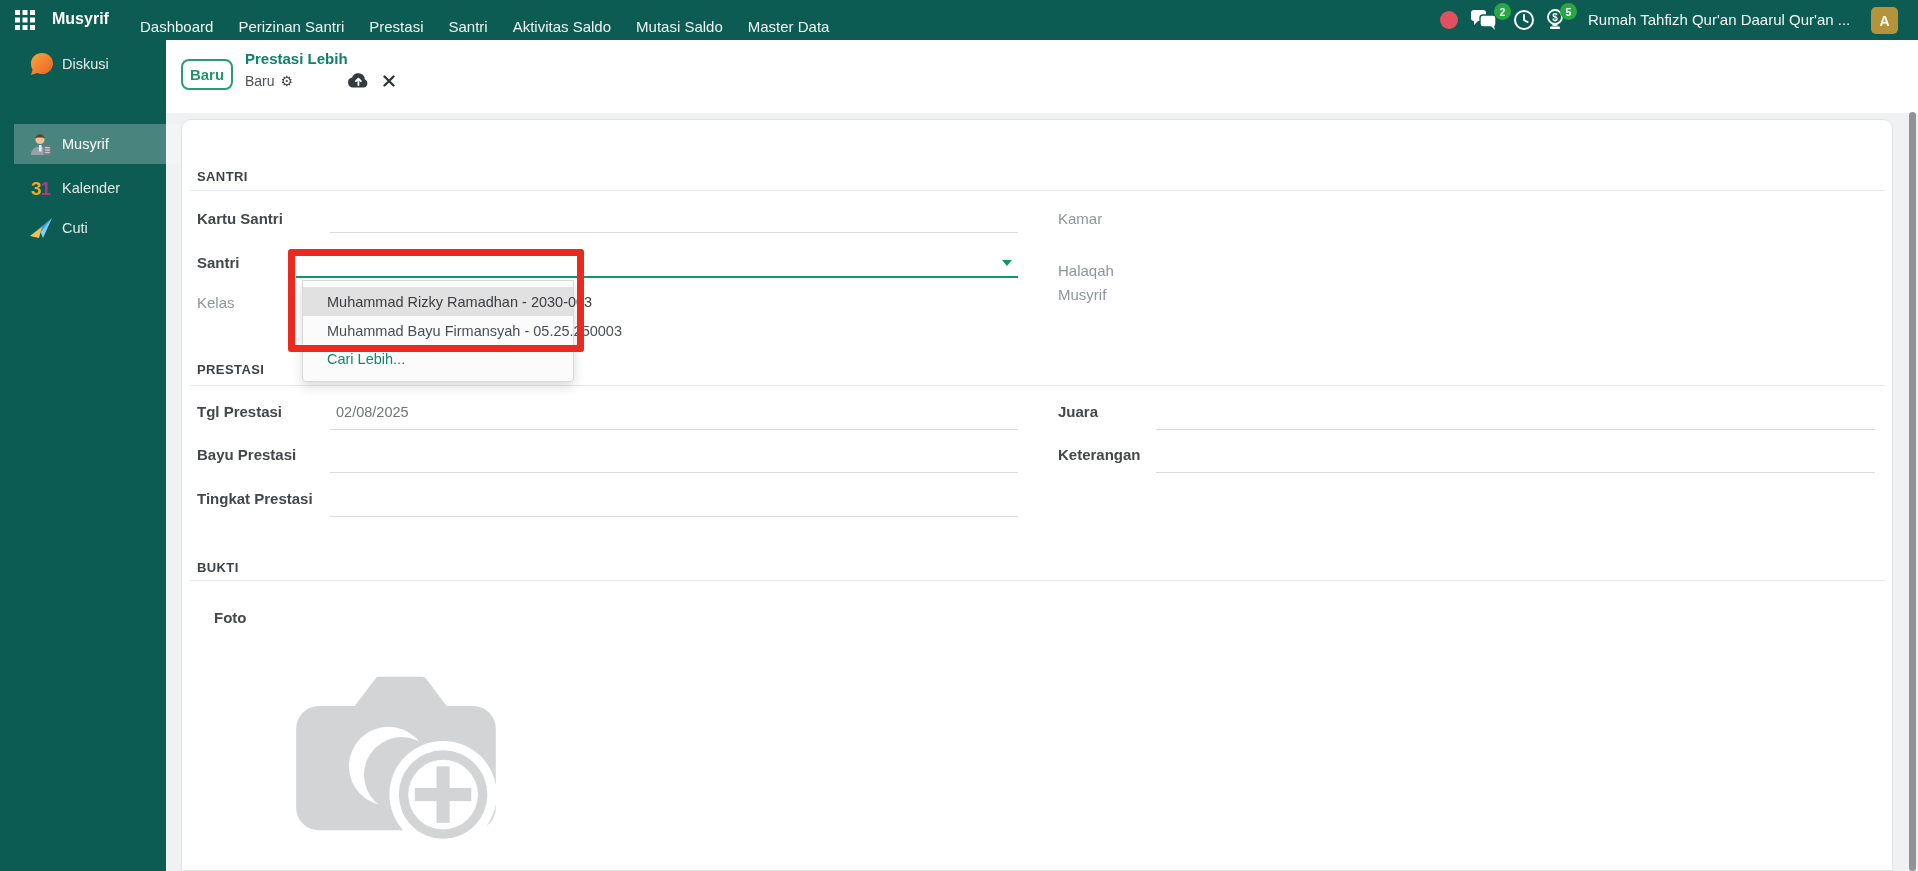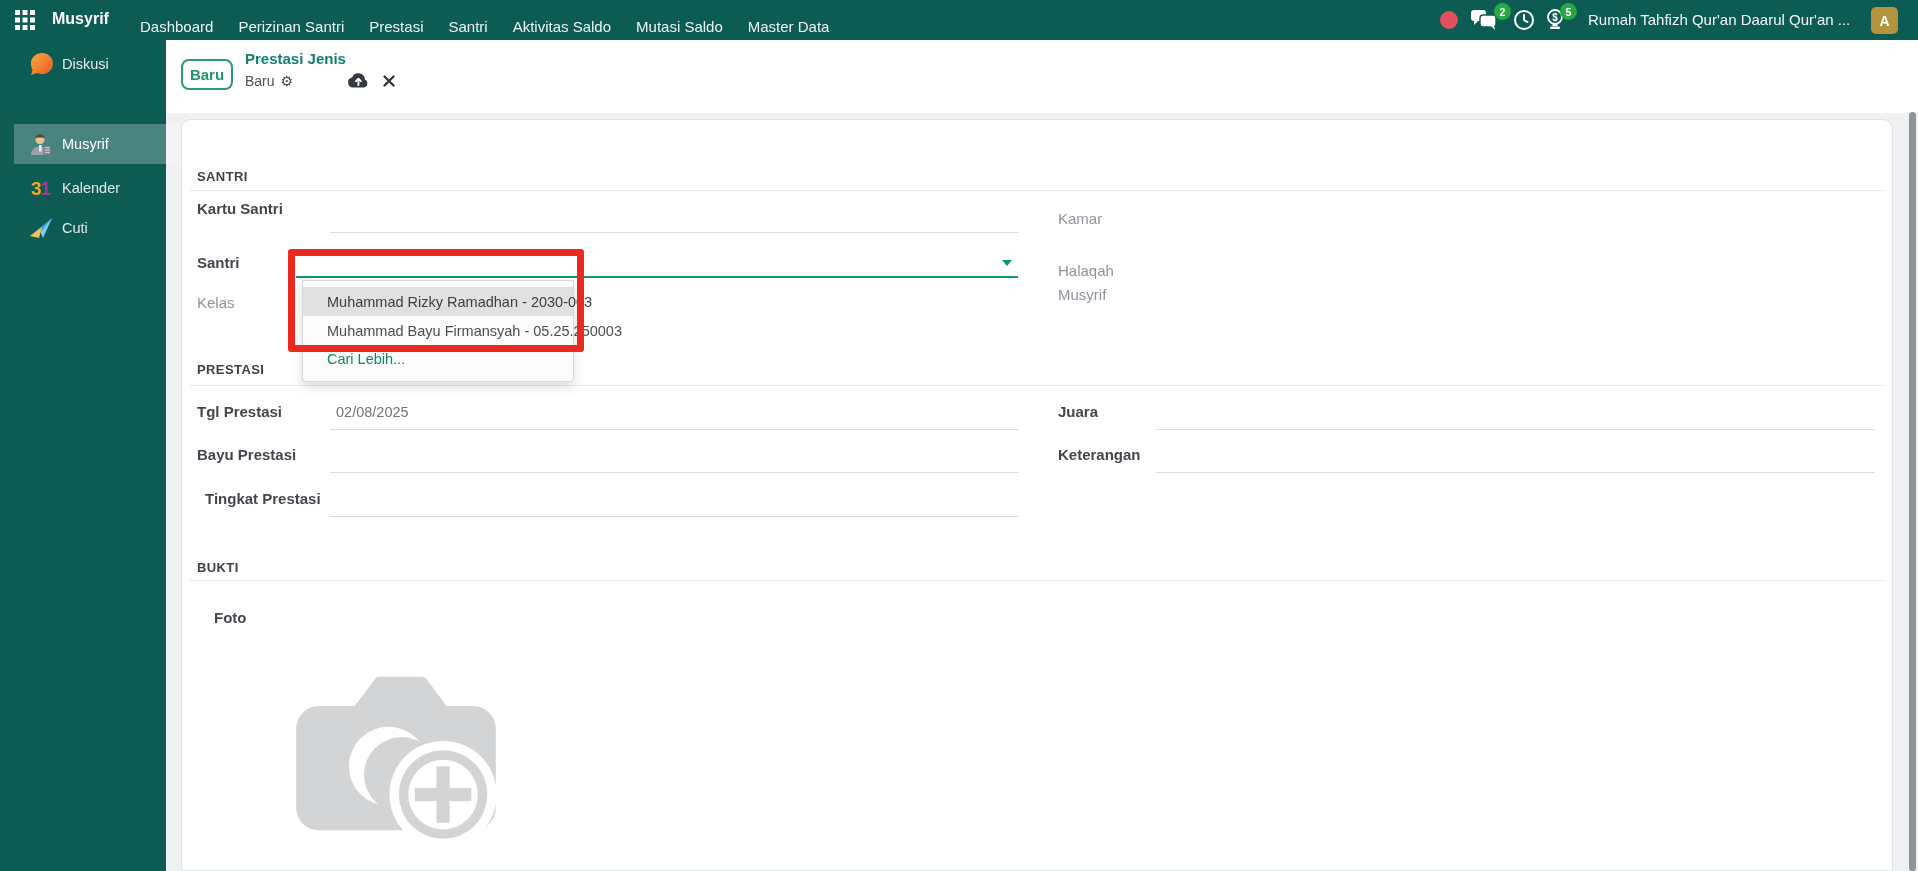--- a/index.html
+++ b/index.html
@@ -181,21 +181,21 @@
           <polygon points="2,21 24,3 13,17" fill="#3f9fe0"></polygon>
           <polygon points="2,21 14,12 11,23" fill="#f2c14e"></polygon>
         </svg>
       </span>
       <span class="side-lbl">Cuti</span>
     </div>
   </div>
 
   <div class="crumbbar"></div>
   <button class="btn-new">Baru</button>
-  <div class="crumb-title">Prestasi Jenis</div>
+  <div class="crumb-title">Prestasi Lebih</div>
   <div class="crumb-record">
     <span>Baru</span>
     <span class="gear">⚙</span>
   </div>
   <button class="icon-btn" style="left:346px;">
     <svg width="24" height="19" viewBox="0 0 24 19">
       <path d="M7 17.5a5 5 0 0 1-.9-9.9A6.6 6.6 0 0 1 18.9 9.4 4.3 4.3 0 0 1 18 17.5H7z" fill="#343a40"></path>
       <path d="M12.4 15 V8.8 M9.9 11.2 12.4 8.7 14.9 11.2" stroke="#fff" stroke-width="1.8" fill="none" stroke-linecap="round" stroke-linejoin="round"></path>
     </svg>
   </button>
@@ -205,21 +205,21 @@
     </svg>
   </button>
 
   <div class="content-bg"></div>
   <div class="sheet"></div>
   <div class="scroll-thumb"></div>
 
   <div class="sec-hdr" style="left:197px; top:169px;">SANTRI</div>
   <div class="sec-rule" style="top:190px;"></div>
 
-  <div class="lbl" style="left:197px; top:200px;">Kartu Santri</div>
+  <div class="lbl" style="left:197px; top:210px;">Kartu Santri</div>
   <div class="uline" style="left:330px; top:232px; width:688px;"></div>
 
   <div class="lbl" style="left:197px; top:254px;">Santri</div>
   <div class="uline focus" style="left:296px; top:276px; width:722px;"></div>
   <div class="m2o-caret"></div>
 
   <div class="lbl muted" style="left:197px; top:294px;">Kelas</div>
 
   <div class="lbl muted" style="left:1058px; top:210px;">Kamar</div>
   <div class="lbl muted" style="left:1058px; top:249px;margin-top:13px;">Halaqah</div>
@@ -242,21 +242,21 @@
 
   <div class="lbl" style="left:1058px; top:403px;">Juara</div>
   <div class="uline" style="left:1156px; top:429px; width:719px;"></div>
 
   <div class="lbl" style="left:197px; top:446px;">Bayu Prestasi</div>
   <div class="uline" style="left:330px; top:472px; width:688px;"></div>
 
   <div class="lbl" style="left:1058px; top:446px;">Keterangan</div>
   <div class="uline" style="left:1156px; top:472px; width:719px;"></div>
 
-  <div class="lbl" style="left:205px; top:490px;">Tingkat Prestasi</div>
+  <div class="lbl" style="left:197px; top:490px;">Tingkat Prestasi</div>
   <div class="uline" style="left:330px; top:516px; width:688px;"></div>
 
   <div class="sec-hdr" style="left:197px; top:560px;">BUKTI</div>
   <div class="sec-rule" style="top:580px;"></div>
 
   <div class="lbl" style="left:214px; top:609px;">Foto</div>
 
   <div class="photo-up">
     <svg width="226" height="190" viewBox="0 0 240 200">
       <path d="M78 54 L102 22 H148 L172 54 Z" fill="#d3d4d5" stroke="#d3d4d5" stroke-width="10" stroke-linejoin="round"></path>

